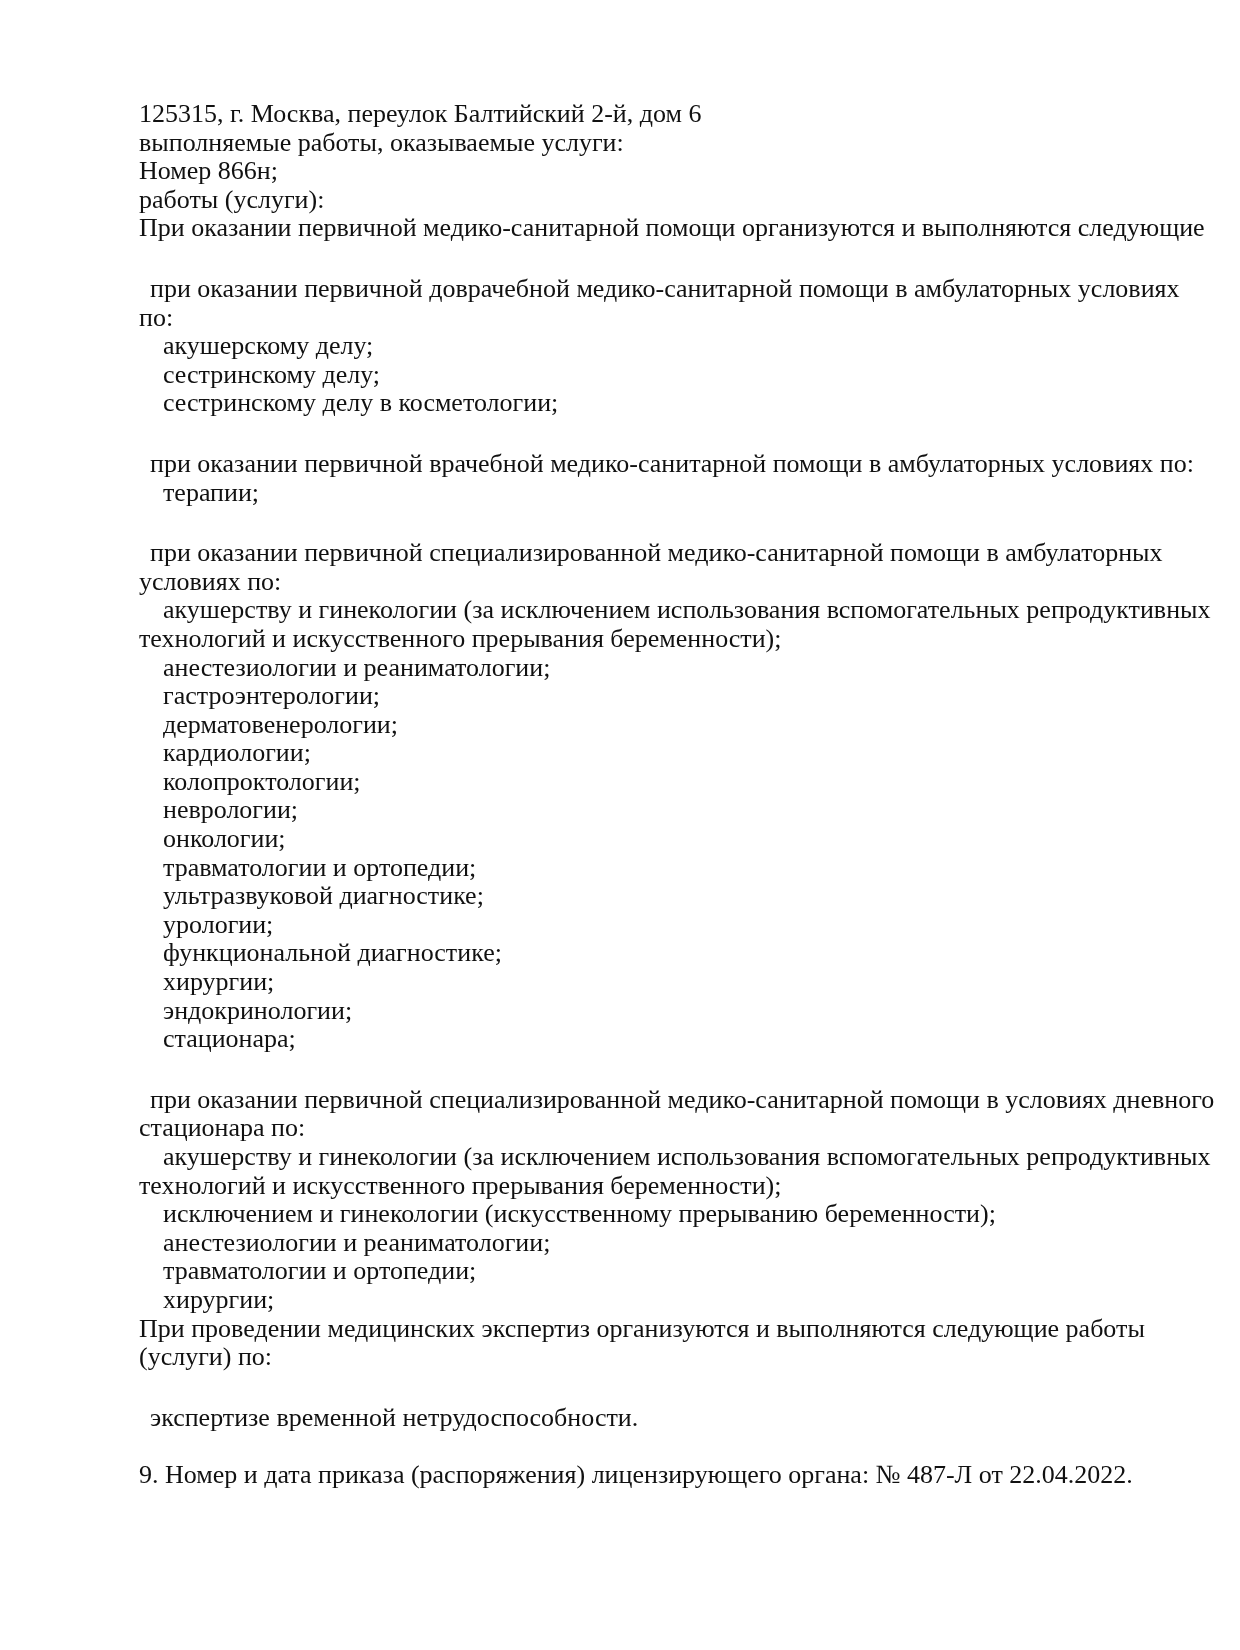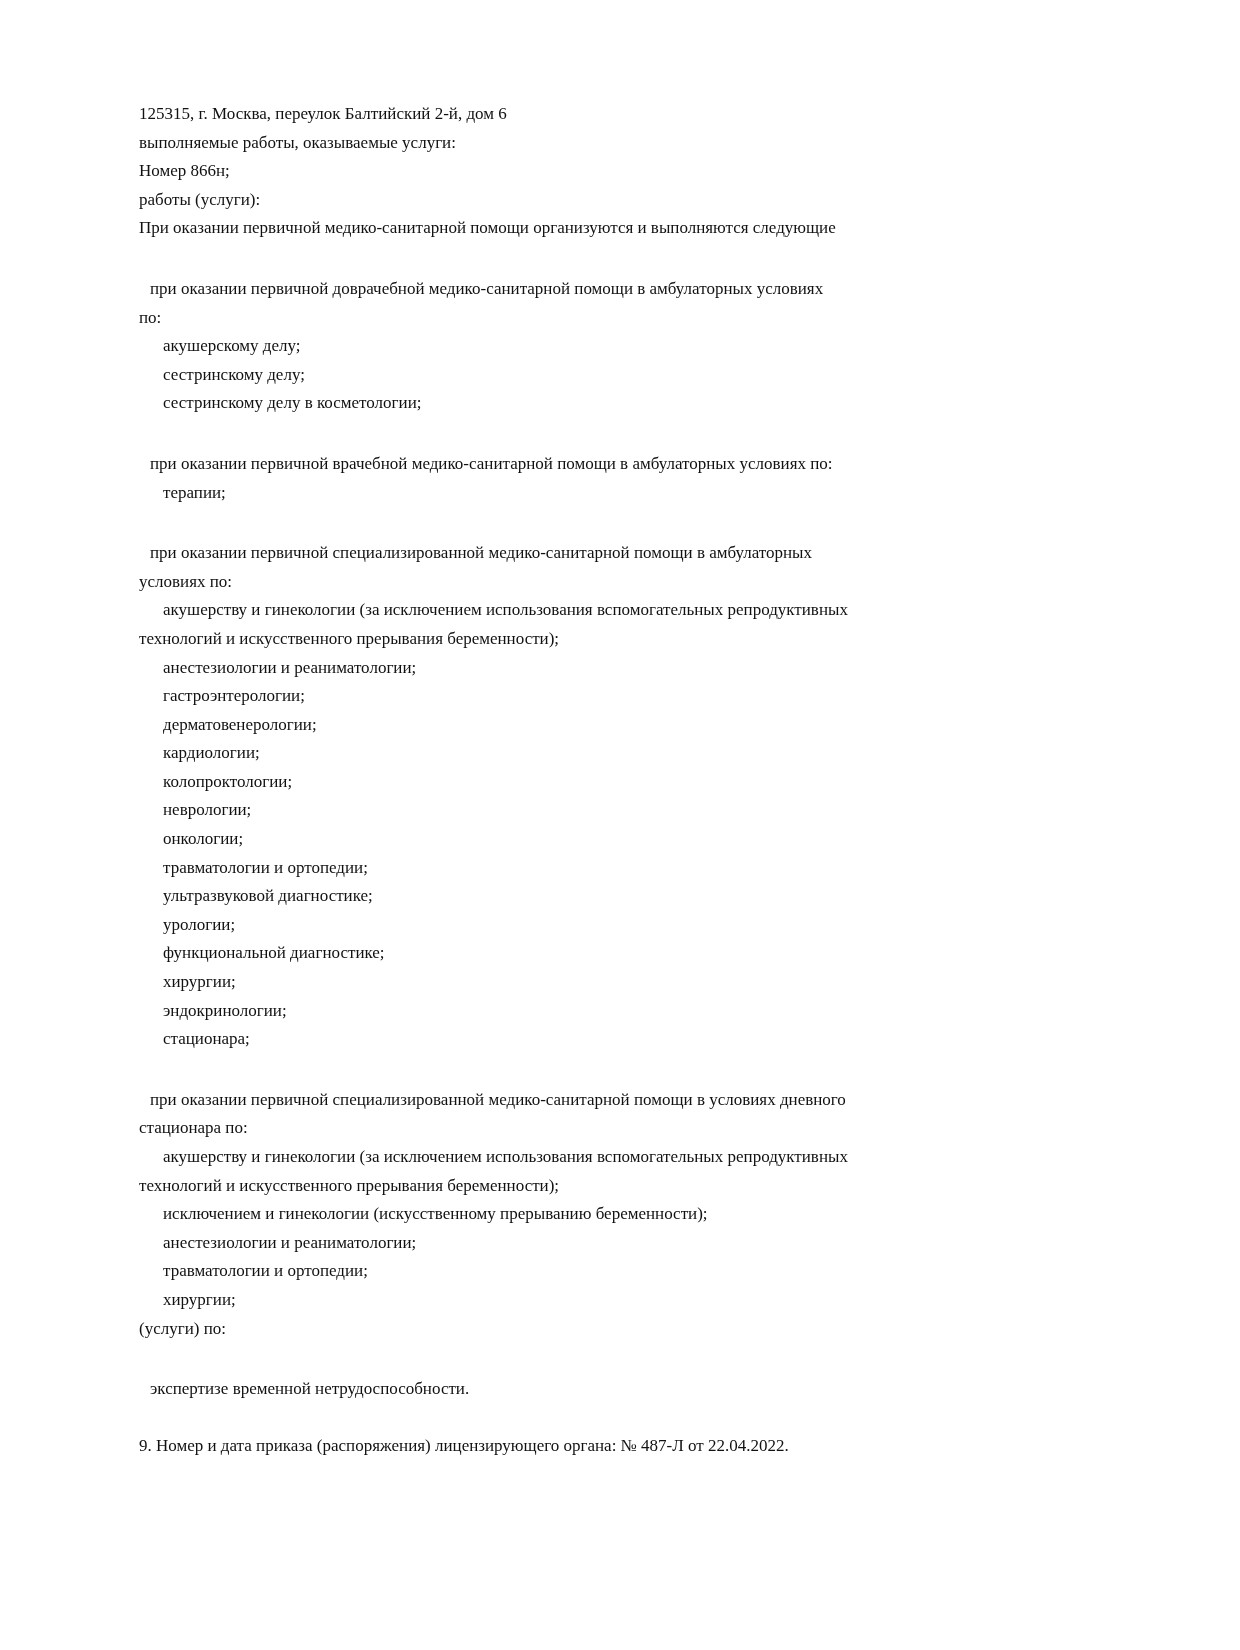--- a/index.html
+++ b/index.html
@@ -12,21 +12,21 @@
       height: 1650px;
       position: relative;
       overflow: hidden;
     }
     .page {
       position: absolute;
       left: 139px;
       top: 100px;
       width: 1000px;
       font-family: "Liberation Serif", "DejaVu Serif", serif;
-      font-size: 17px;
+      font-size: 26px;
       line-height: 28.6px;
       color: #111111;
     }
     .line {
       white-space: pre;
       display: block;
     }
     .ind1 { padding-left: 11px; margin-top: 32px; }
     .ind2 { padding-left: 24px; }
     .gap { height: 28.6px; }
@@ -72,19 +72,20 @@
 
   <span class="line ind1">при оказании первичной специализированной медико-санитарной помощи в условиях дневного</span>
   <span class="line">стационара по:</span>
   <span class="line ind2">акушерству и гинекологии (за исключением использования вспомогательных репродуктивных</span>
   <span class="line">технологий и искусственного прерывания беременности);</span>
   <span class="line ind2">исключением и гинекологии (искусственному прерыванию беременности);</span>
   <span class="line ind2">анестезиологии и реаниматологии;</span>
   <span class="line ind2">травматологии и ортопедии;</span>
   <span class="line ind2">хирургии;</span>
 
+  <span class="line">При проведении медицинских экспертиз организуются и выполняются следующие работы</span>
   <span class="line">(услуги) по:</span>
   <span class="line ind1">экспертизе временной нетрудоспособности.</span>
 
   <div class="gap"></div>
 
   <span class="line">9. Номер и дата приказа (распоряжения) лицензирующего органа: № 487-Л от 22.04.2022.</span>
 </div>
 
 </body></html>

